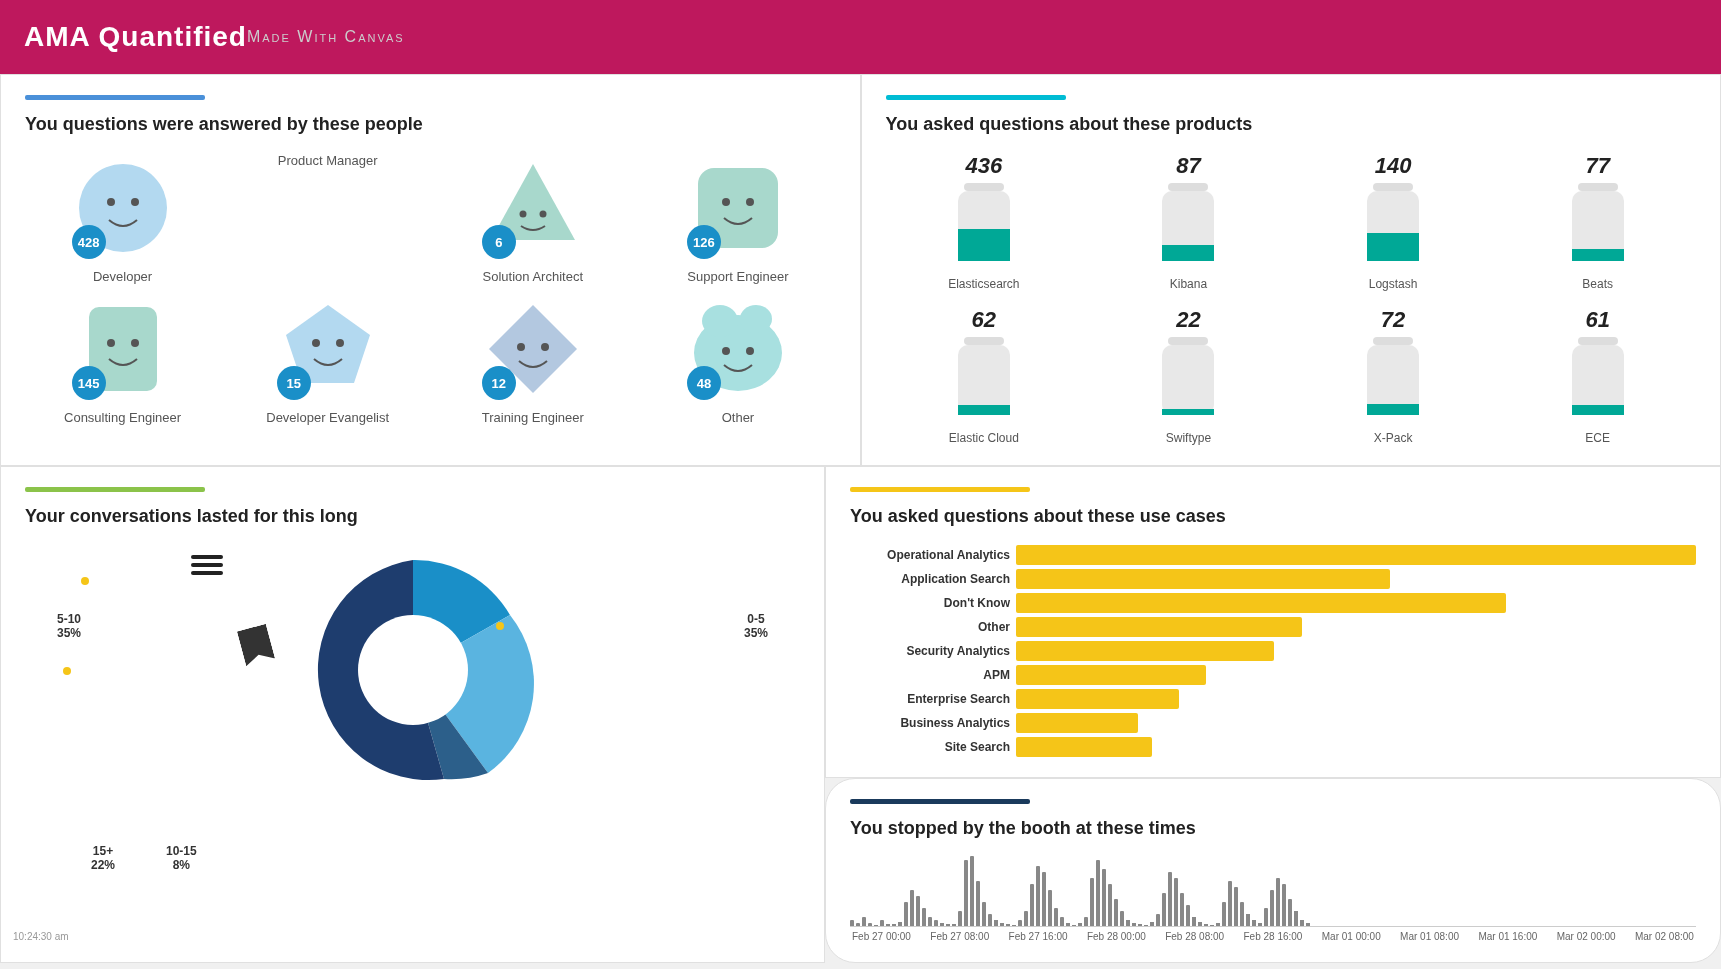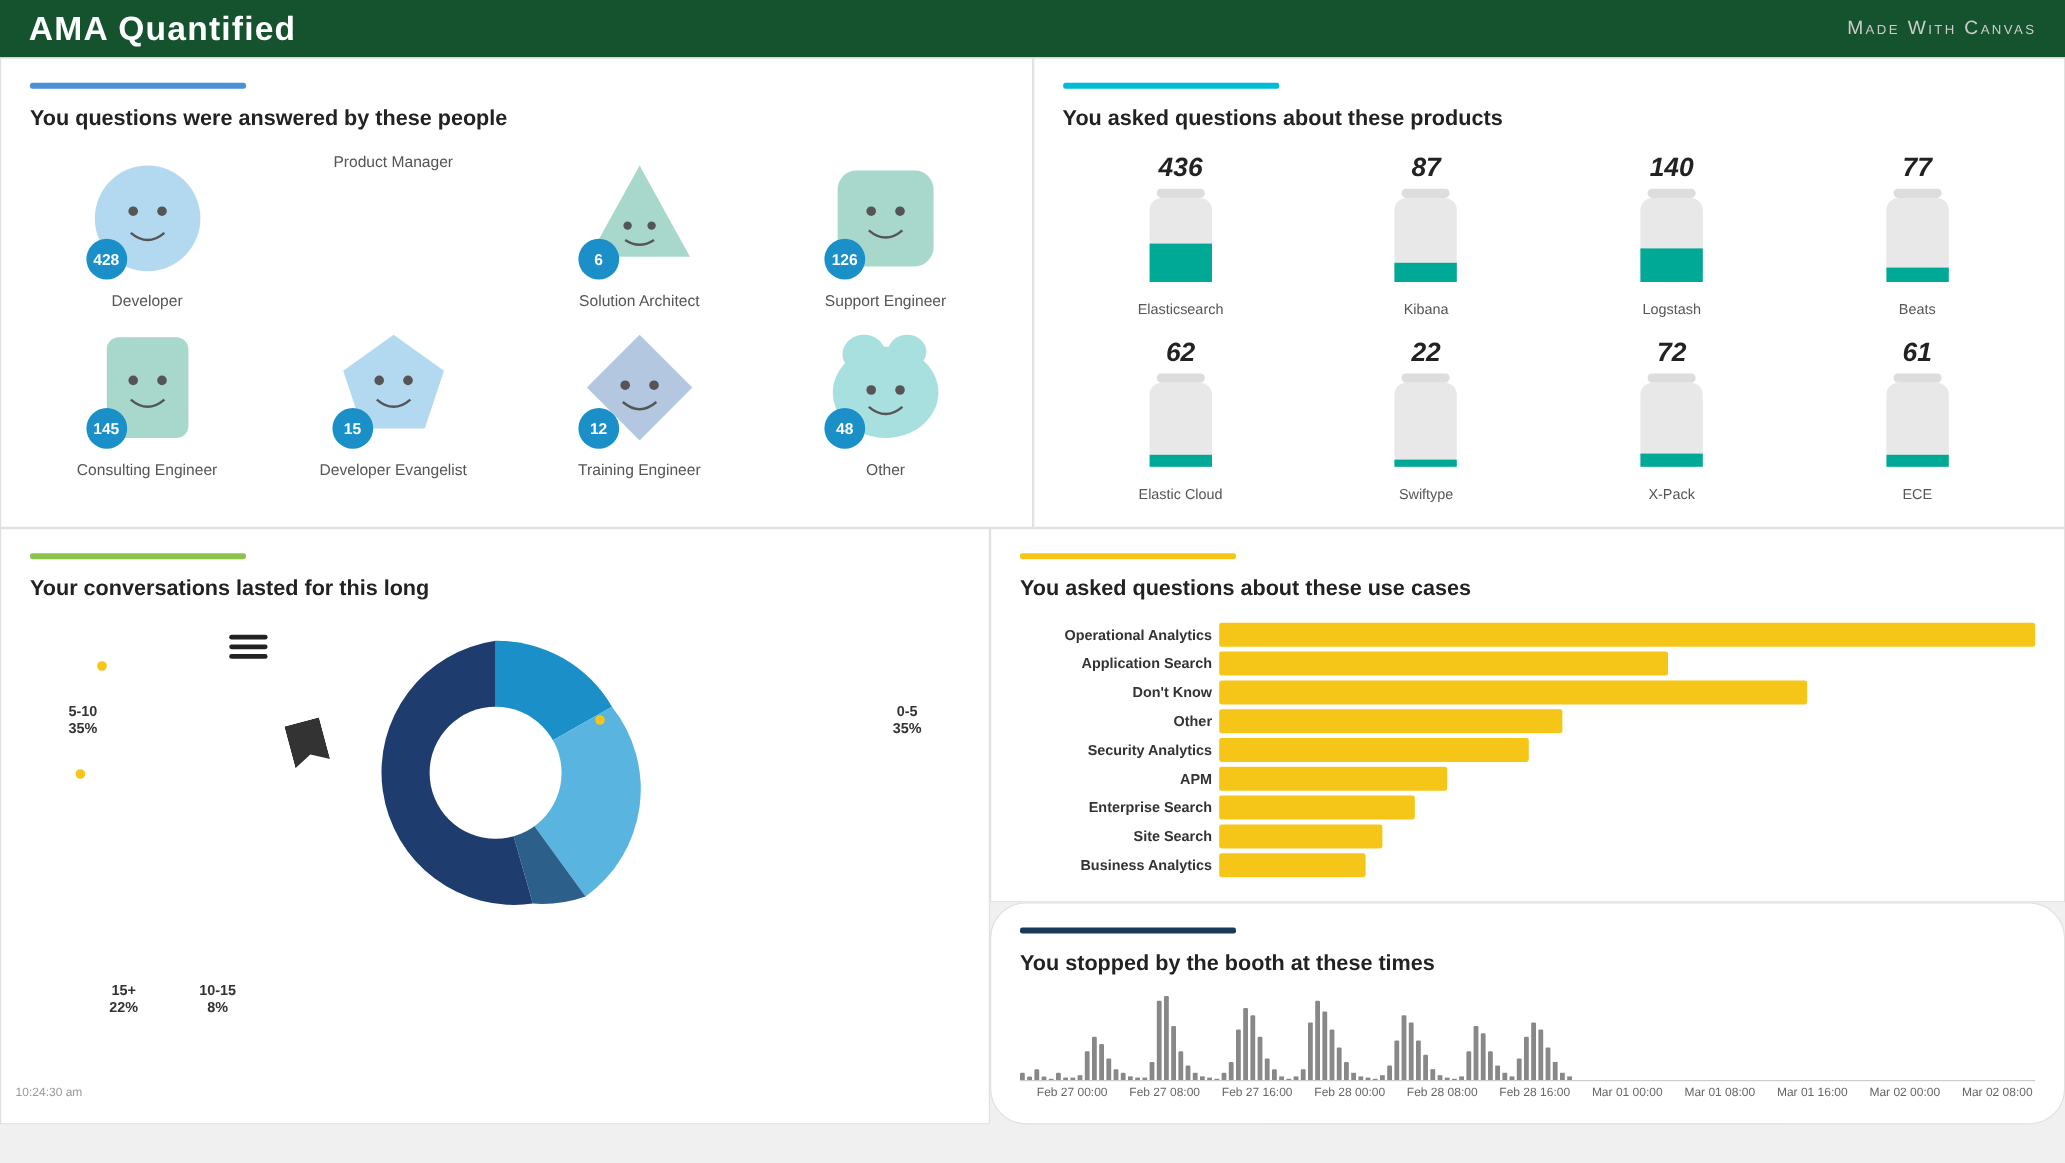--- a/index.html
+++ b/index.html
@@ -6,25 +6,25 @@
     body {
       font-family: 'Segoe UI', Arial, sans-serif;
       background: #f0f0f0;
       width: 1721px;
       min-height: 969px;
       overflow: hidden;
     }
 
     
     .header {
-      background: #14532d;
-      padding: 8px 24px;
+      background: #be185d;
+      padding: 21px 24px;
       display: flex;
       align-items: center;
-      justify-content: space-between;
+      justify-content: flex-start;
     }
     .header-title {
       color: white;
       font-size: 28px;
       font-weight: 700;
       letter-spacing: 1px;
     }
     .header-brand {
       color: #ccc;
       font-size: 16px;
@@ -455,26 +455,26 @@
         </div>
         <div class="bar-row">
           <span class="bar-label">APM</span>
           <div class="bar-track" style="width:190px;"></div>
         </div>
         <div class="bar-row">
           <span class="bar-label">Enterprise Search</span>
           <div class="bar-track" style="width:163px;"></div>
         </div>
         <div class="bar-row">
+          <span class="bar-label">Business Analytics</span>
+          <div class="bar-track" style="width:122px;"></div>
+        </div>
+        <div class="bar-row">
           <span class="bar-label">Site Search</span>
           <div class="bar-track" style="width:136px;"></div>
-        </div>
-        <div class="bar-row">
-          <span class="bar-label">Business Analytics</span>
-          <div class="bar-track" style="width:122px;"></div>
         </div>
 
       </div>
     </div>
 
     <div class="panel" style="flex:1;border-radius:30px;">
       <div class="panel-accent-bar accent-darkblue"></div>
       <div class="panel-title">You stopped by the booth at these times</div>
 
       <div style="display:flex; align-items:flex-end; gap:2px; height:70px; border-bottom:1px solid #ccc;">
@@ -551,21 +551,21 @@
         <div style="width:4px; height:18px; background:#888; border-radius:1px 1px 0 0;"></div>
         <div style="width:4px; height:36px; background:#888; border-radius:1px 1px 0 0;"></div>
         <div style="width:4px; height:48px; background:#888; border-radius:1px 1px 0 0;"></div>
         <div style="width:4px; height:42px; background:#888; border-radius:1px 1px 0 0;"></div>
         <div style="width:4px; height:27px; background:#888; border-radius:1px 1px 0 0;"></div>
         <div style="width:4px; height:15px; background:#888;"></div>
         <div style="width:4px; height:6px; background:#888;"></div>
         <div style="width:4px; height:3px; background:#888;"></div>
       </div>
 
-      <div style="display:flex; justify-content:space-between; font-size:10px; color:#666; margin-top:4px; padding:0 2px;margin-left:12px;">
+      <div style="display:flex; justify-content:space-between; font-size:10px; color:#666; margin-top:4px; padding:0 2px;">
         <span>Feb 27 00:00</span>
         <span>Feb 27 08:00</span>
         <span>Feb 27 16:00</span>
         <span>Feb 28 00:00</span>
         <span>Feb 28 08:00</span>
         <span>Feb 28 16:00</span>
         <span>Mar 01 00:00</span>
         <span>Mar 01 08:00</span>
         <span>Mar 01 16:00</span>
         <span>Mar 02 00:00</span>

